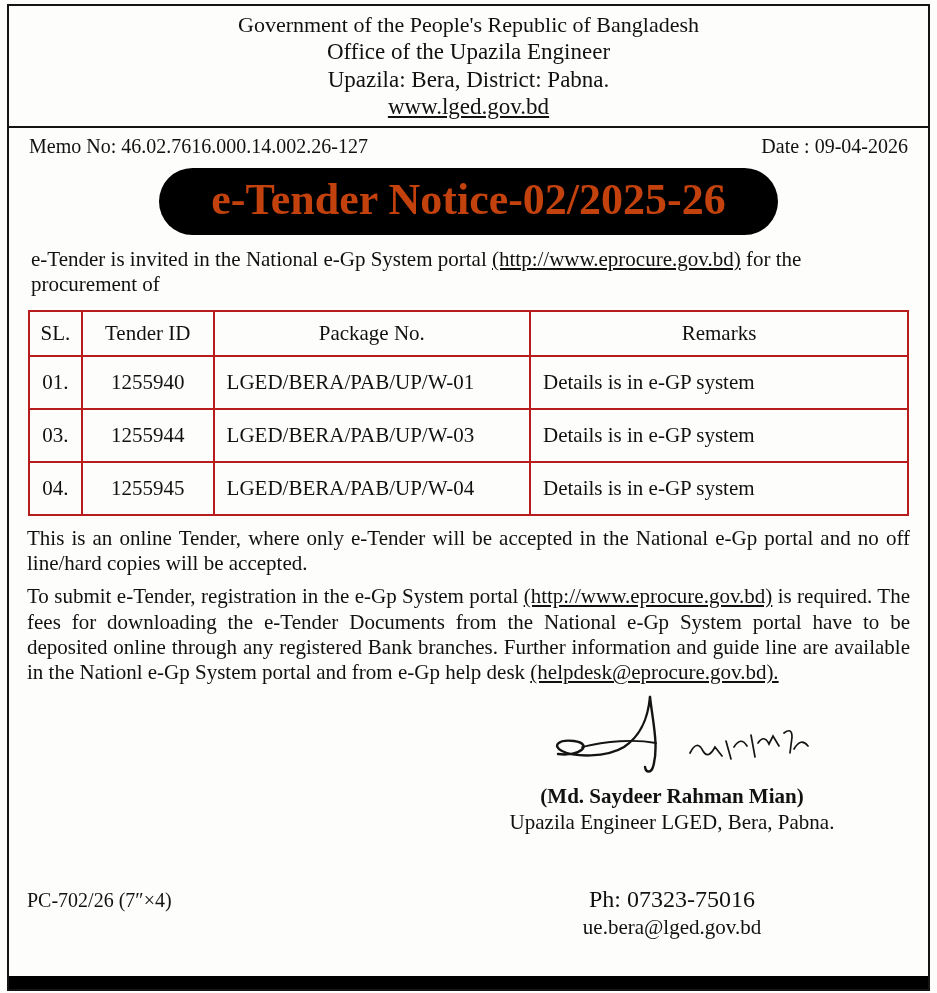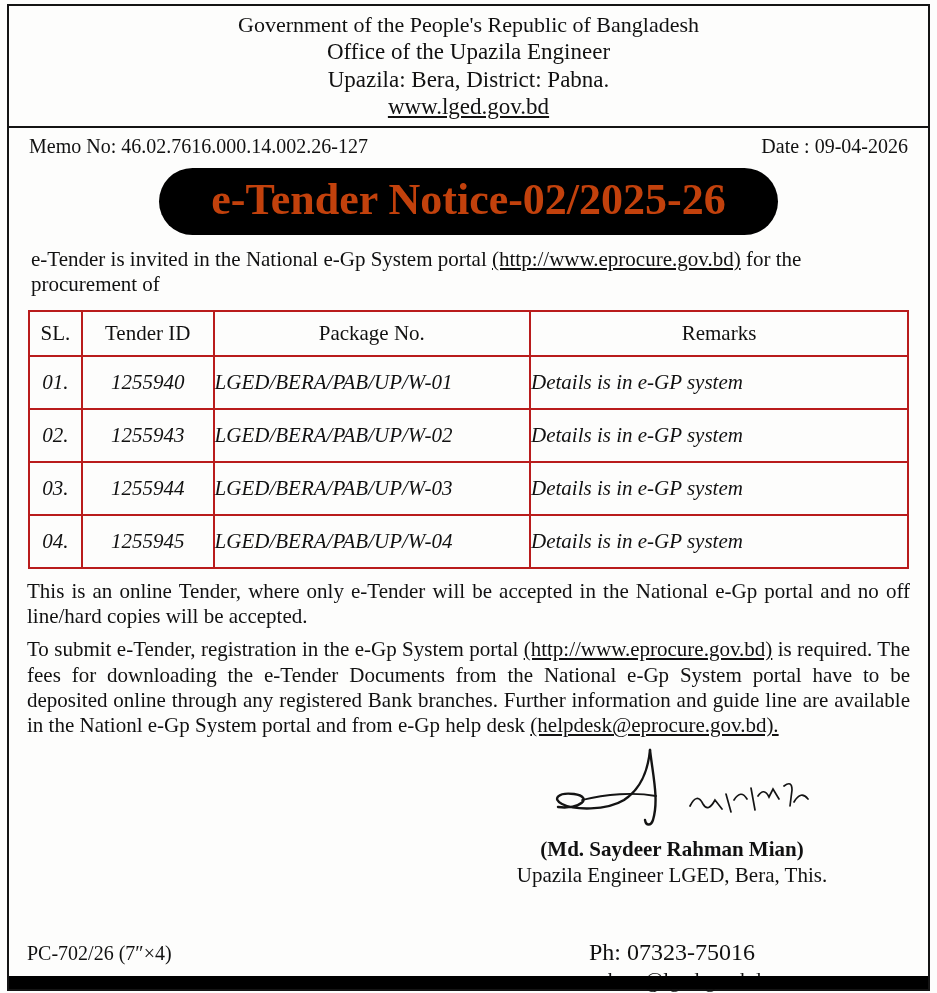--- a/index.html
+++ b/index.html
@@ -72,22 +72,21 @@
   }
   table.tender th, table.tender td {
     border: 2px solid #b91c1c;
   }
   table.tender th {
     font-weight: normal;
     padding: 9px 6px;
     text-align: center;
   }
   table.tender td {
-    padding: 13px 0;
-    font-style: italic;
+    padding: 13px 12px;
   }
   .col-sl   { width: 6%; }
   .col-tid  { width: 15%; }
   .col-pkg  { width: 36%; }
   .col-rem  { width: 43%; }
   td.c-sl  { text-align: center; }
   td.c-tid { text-align: center; }
   td.c-pkg { text-align: left; padding-left: 14px; }
   td.c-rem { text-align: left; padding-left: 62px; }
 
@@ -166,26 +165,20 @@
           <th>Tender ID</th>
           <th>Package No.</th>
           <th>Remarks</th>
         </tr>
       </thead>
       <tbody>
         <tr>
           <td class="c-sl">01.</td>
           <td class="c-tid">1255940</td>
           <td class="c-pkg">LGED/BERA/PAB/UP/W-01</td>
-          <td class="c-rem">Details is in e-GP system</td>
-        </tr>
-        <tr>
-          <td class="c-sl">02.</td>
-          <td class="c-tid">1255943</td>
-          <td class="c-pkg">LGED/BERA/PAB/UP/W-02</td>
           <td class="c-rem">Details is in e-GP system</td>
         </tr>
         <tr>
           <td class="c-sl">03.</td>
           <td class="c-tid">1255944</td>
           <td class="c-pkg">LGED/BERA/PAB/UP/W-03</td>
           <td class="c-rem">Details is in e-GP system</td>
         </tr>
         <tr>
           <td class="c-sl">04.</td>
@@ -206,21 +199,21 @@
       <div class="sig-block">
         <svg class="sig-img" width="300" height="96" viewBox="0 0 300 96">
           <g fill="none" stroke="#141414" stroke-linecap="round">
             <path d="M128,6 C126,26 120,44 102,56 C84,67 52,66 40,60 C30,55 36,48 52,50 C72,53 58,66 36,63" stroke-width="2.4"></path>
             <path d="M128,6 C131,32 137,56 131,76 C129,82 124,82 123,76" stroke-width="2.4"></path>
             <path d="M60,56 C84,50 112,48 134,52" stroke-width="1.8"></path>
             <path d="M168,62 q7,-14 13,-2 q5,9 12,-4 l7,9 M204,50 l5,18 M212,56 q7,-11 13,-1 M229,44 l4,22 M236,52 q6,-9 11,1 l4,-8 6,10 M262,42 q8,-6 8,4 l-2,16 M272,58 q7,-12 14,-3" stroke-width="1.7"></path>
           </g>
         </svg>
         <div class="sig-name">(Md. Saydeer Rahman Mian)</div>
-        <div class="sig-title">Upazila Engineer LGED, Bera, This.</div>
+        <div class="sig-title">Upazila Engineer LGED, Bera, Pabna.</div>
         <div class="sig-phone">Ph: 07323-75016</div>
         <div class="sig-email">ue.bera@lged.gov.bd</div>
       </div>
     </div>
 
     <div class="bottom-bar"></div>
   </div>
 </div>
 
 </body></html>

